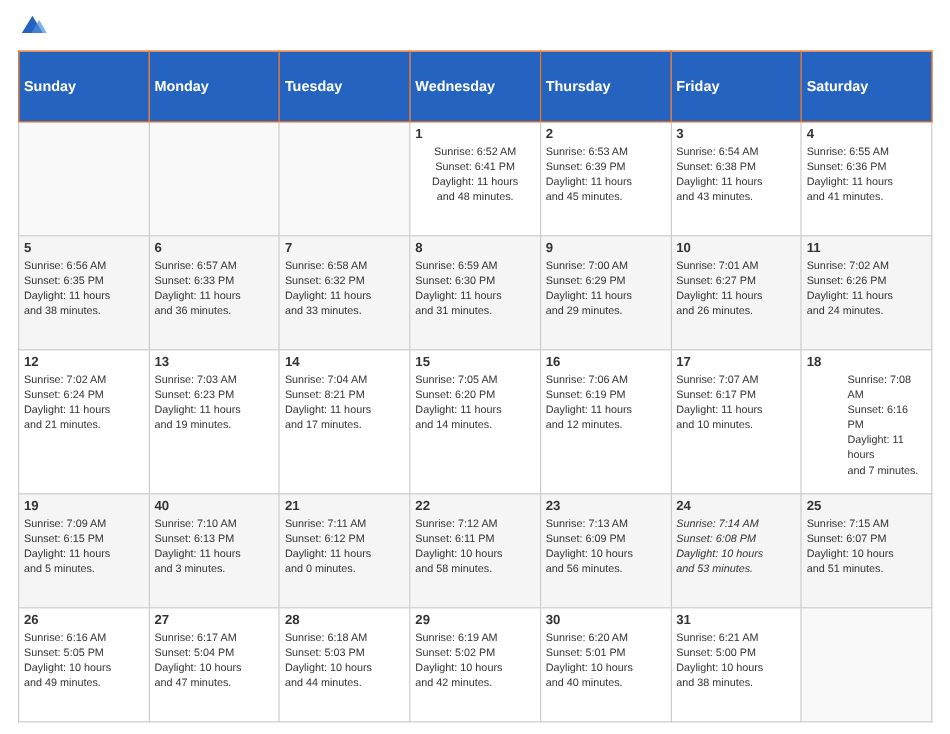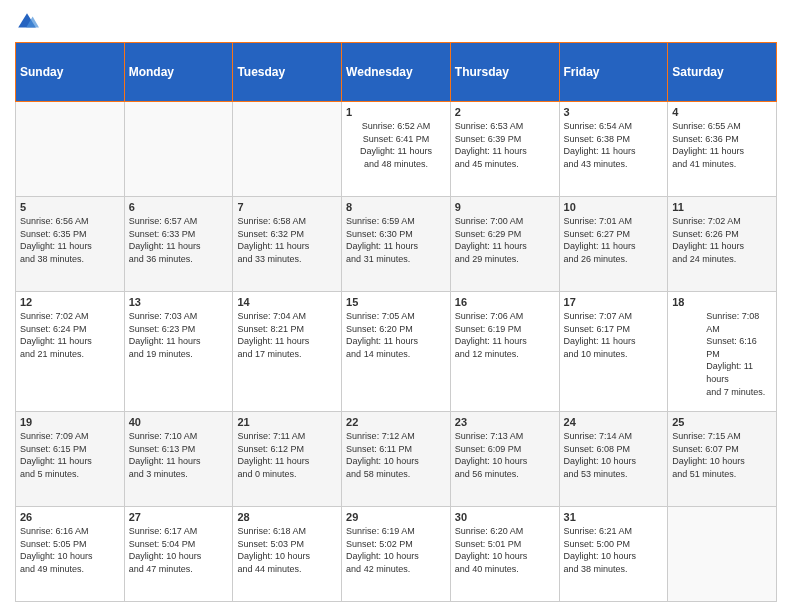--- a/index.html
+++ b/index.html
@@ -302,21 +302,21 @@
           </td>
           <td>
             <div class="day-number">23</div>
             <div class="day-info" style="white-space: pre-line;">Sunrise: 7:13 AM
 Sunset: 6:09 PM
 Daylight: 10 hours
 and 56 minutes.</div>
           </td>
           <td>
             <div class="day-number">24</div>
-            <div class="day-info" style="white-space: pre-line;">Sunrise: 7:14 AM
+            <div class="day-info" style="white-space: pre-line; font-style: italic;">Sunrise: 7:14 AM
 Sunset: 6:08 PM
 Daylight: 10 hours
 and 53 minutes.</div>
           </td>
           <td>
             <div class="day-number">25</div>
             <div class="day-info" style="white-space: pre-line;">Sunrise: 7:15 AM
 Sunset: 6:07 PM
 Daylight: 10 hours
 and 51 minutes.</div>

